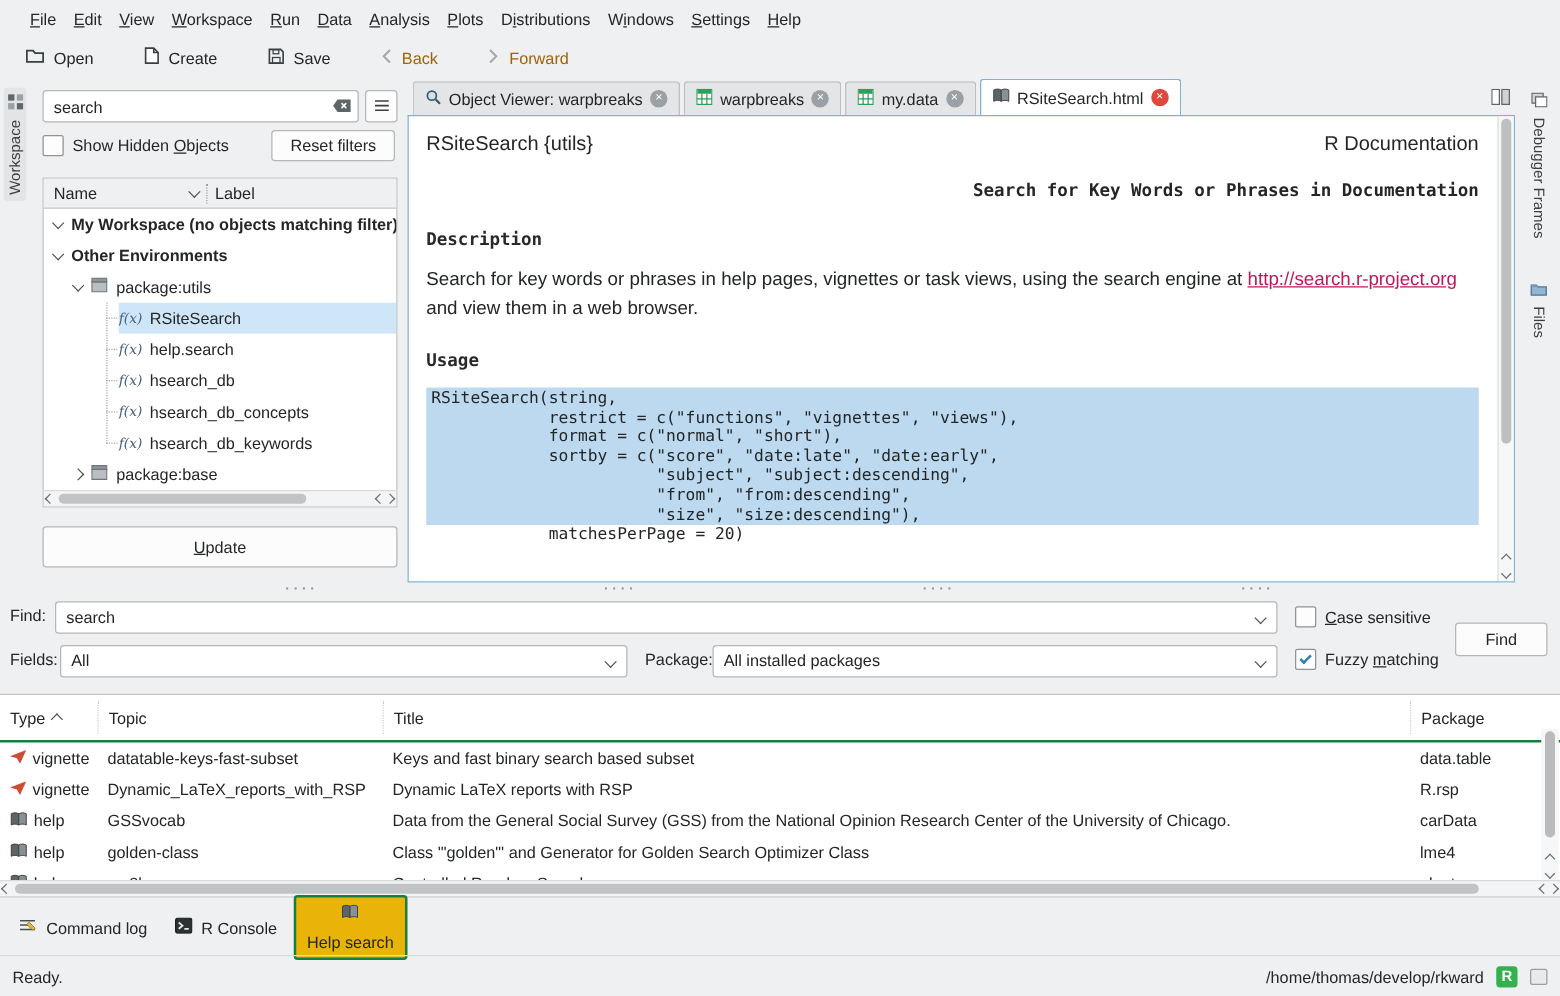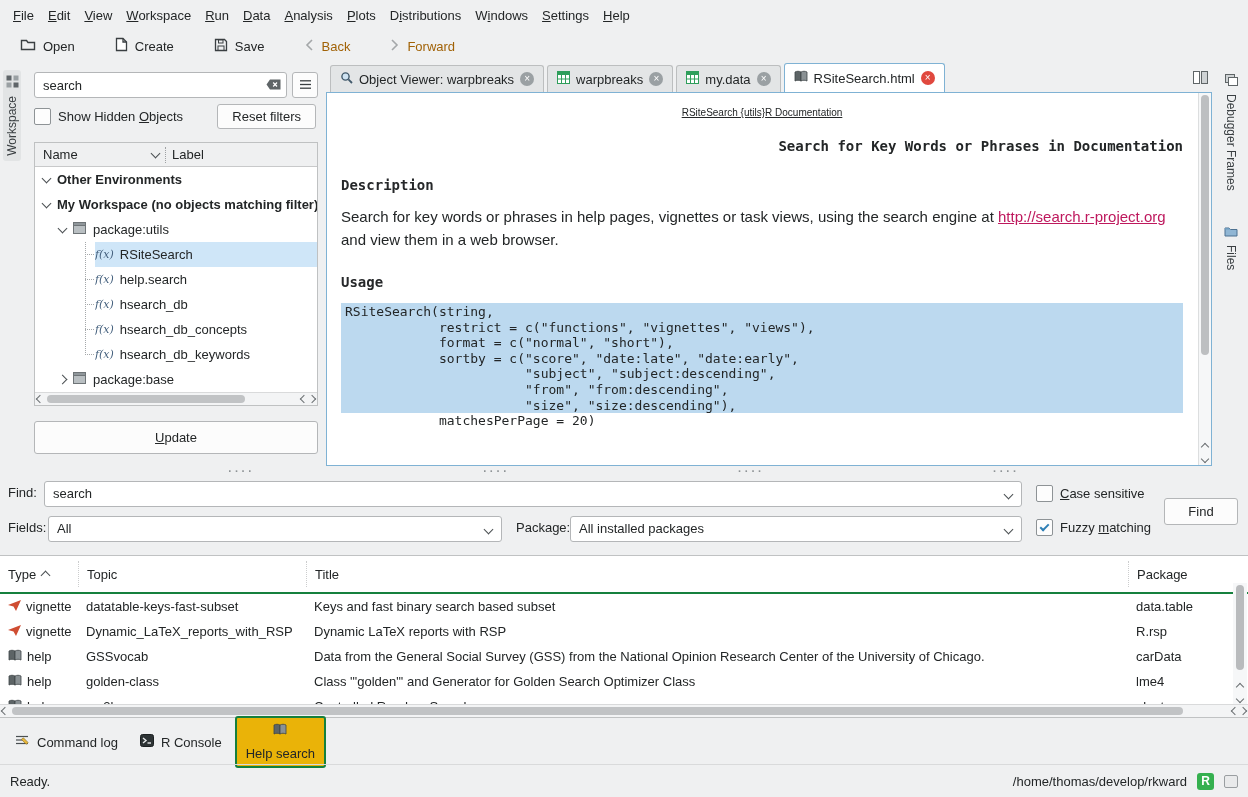--- a/index.html
+++ b/index.html
@@ -1,21 +1,21 @@
 <!DOCTYPE html>
 <html><head>
 <meta charset="utf-8">
 <style>
   * { margin:0; padding:0; box-sizing:border-box; }
   html,body { width:1248px; height:797px; overflow:hidden; }
   body { font-family:"Liberation Sans",sans-serif; font-size:13px; color:#232627; background:#eff0f1; position:relative; }
   u { text-decoration:underline; }
 
   
-  .menubar { position:absolute; top:0; left:0; right:0; height:30px; display:flex; align-items:center; padding-left:6px; }
+  .menubar { position:absolute; top:0; left:11px; right:0; height:30px; display:flex; align-items:center; padding-left:6px; }
   .menu-item { padding:4px 7px; border-radius:3px; cursor:default; white-space:nowrap; }
 
   
   .toolbar { position:absolute; top:30px; left:0; right:0; height:32px; display:flex; align-items:center; gap:28px; padding-left:14px; }
   .tbtn { display:flex; align-items:center; gap:7px; padding:3px 6px; border-radius:3px; }
   .tbtn.disabled { color:#a16207; }
 
   
   .main { position:absolute; top:62px; left:0; right:0; height:404px; }
 
@@ -81,21 +81,21 @@
   .doc-area { position:absolute; left:326px; top:0; width:886px; height:100%; }
   .doc-tabs { height:30px; display:flex; align-items:flex-end; gap:3px; padding-left:4px; }
   .tab { height:27px; display:flex; align-items:center; gap:6px; padding:0 9px; background:#e3e5e6; border:1px solid #bcbebf; border-bottom:none; border-radius:3px 3px 0 0; white-space:nowrap; }
   .tab.active { background:#fff; border-color:#7fb2d4; position:relative; z-index:2; height:29px; }
   .close-dot { width:14px; height:14px; border-radius:50%; background:#9aa0a3; color:#fff; font-size:10px; line-height:14px; text-align:center; flex:none; }
   .close-dot.red { background:#e0483e; }
   .tabbar-spacer { flex:1; }
   .splitview-btn { margin-bottom:5px; margin-right:4px; }
 
   .doc-content { position:absolute; left:0; top:30px; right:0; bottom:0; background:#fff; border:1px solid #7fb2d4; padding:14px 28px 0 14px; overflow:hidden; }
-  .doc-head { display:flex; justify-content:center; font-size:10px;text-decoration:underline; }
+  .doc-head { display:flex; justify-content:space-between; font-size:16px; }
   .doc-title { text-align:right; font-family:"DejaVu Sans Mono",monospace; font-weight:bold; font-size:14px; margin-top:20px; }
   .doc-h3 { font-family:"DejaVu Sans Mono",monospace; font-weight:bold; font-size:14px; margin-top:23px; color:#26282a; }
   .doc-p { font-size:15px; line-height:1.5; margin-top:13px; }
   .doc-link { color:#be185d; text-decoration:underline; cursor:pointer; }
   pre.code { font-family:"DejaVu Sans Mono",monospace; font-size:13px; line-height:15.6px; white-space:pre; }
   pre.code.hl { margin-top:13px; background:#bcd9ef; padding:1px 4px 0 4px; }
   pre.code.tail { padding:0 4px; }
 
   .vscroll { position:absolute; right:0; top:0; bottom:0; width:13px; background:#f6f7f8; border-left:1px solid #dcdedf; }
   .vs-thumb { position:absolute; top:2px; left:2px; width:8px; border-radius:4px; background:#bdbfc1; }
@@ -237,25 +237,25 @@
         <span class="th-name">
           <span>Name</span>
           <span class="chev down"></span>
         </span>
         <span class="th-div"></span>
         <span class="th-label">Label</span>
       </div>
       <div class="tree-rows">
         <div class="trow lvl0 bold">
           <span class="chev down"></span>
-          <span class="tlabel">Other Environments</span>
+          <span class="tlabel">My Workspace (no objects matching filter)</span>
         </div>
         <div class="trow lvl0 bold">
           <span class="chev down"></span>
-          <span class="tlabel">My Workspace (no objects matching filter)</span>
+          <span class="tlabel">Other Environments</span>
         </div>
         <div class="trow lvl1">
           <span class="chev down"></span>
           <span><svg width="13" height="12" viewBox="0 0 13 12">
                 <rect x="0.5" y="3.5" width="12" height="8" fill="#b9bfc2" stroke="#6e7477"></rect>
                 <rect x="0.5" y="0.5" width="12" height="3" fill="#8f969a" stroke="#6e7477"></rect>
               </svg></span>
           <span class="tlabel">package:utils</span>
         </div>
         <div class="fn-group">

